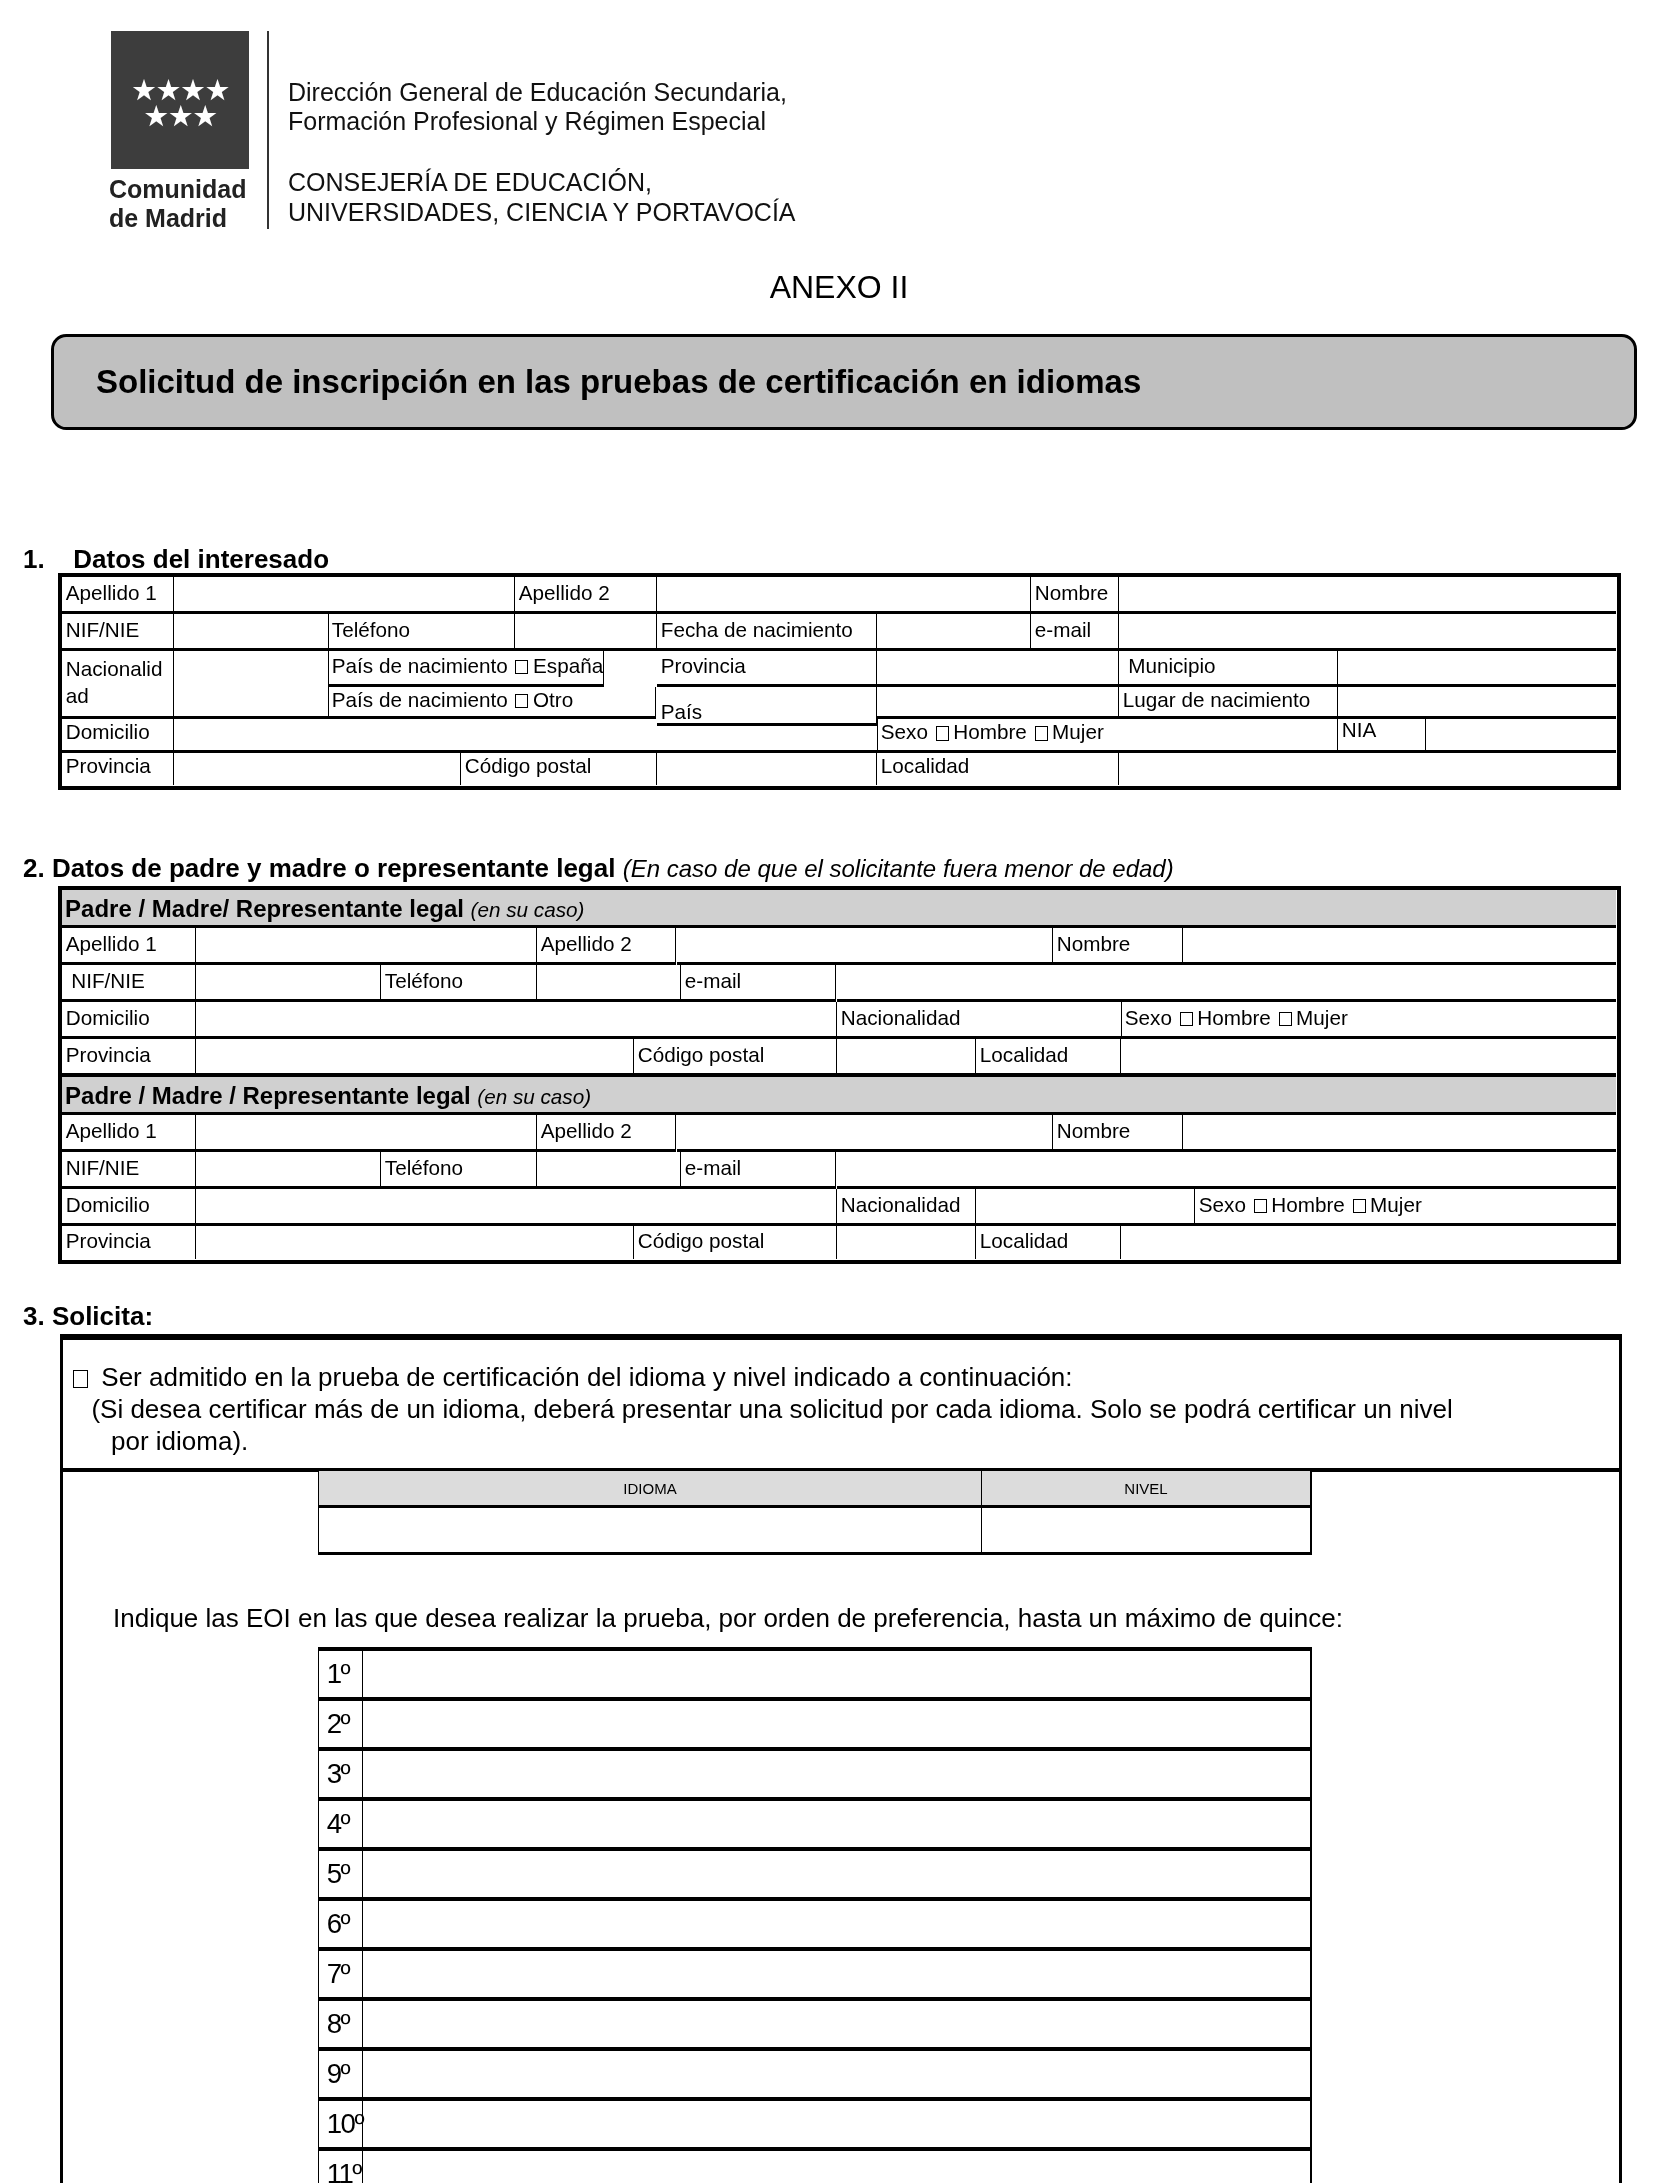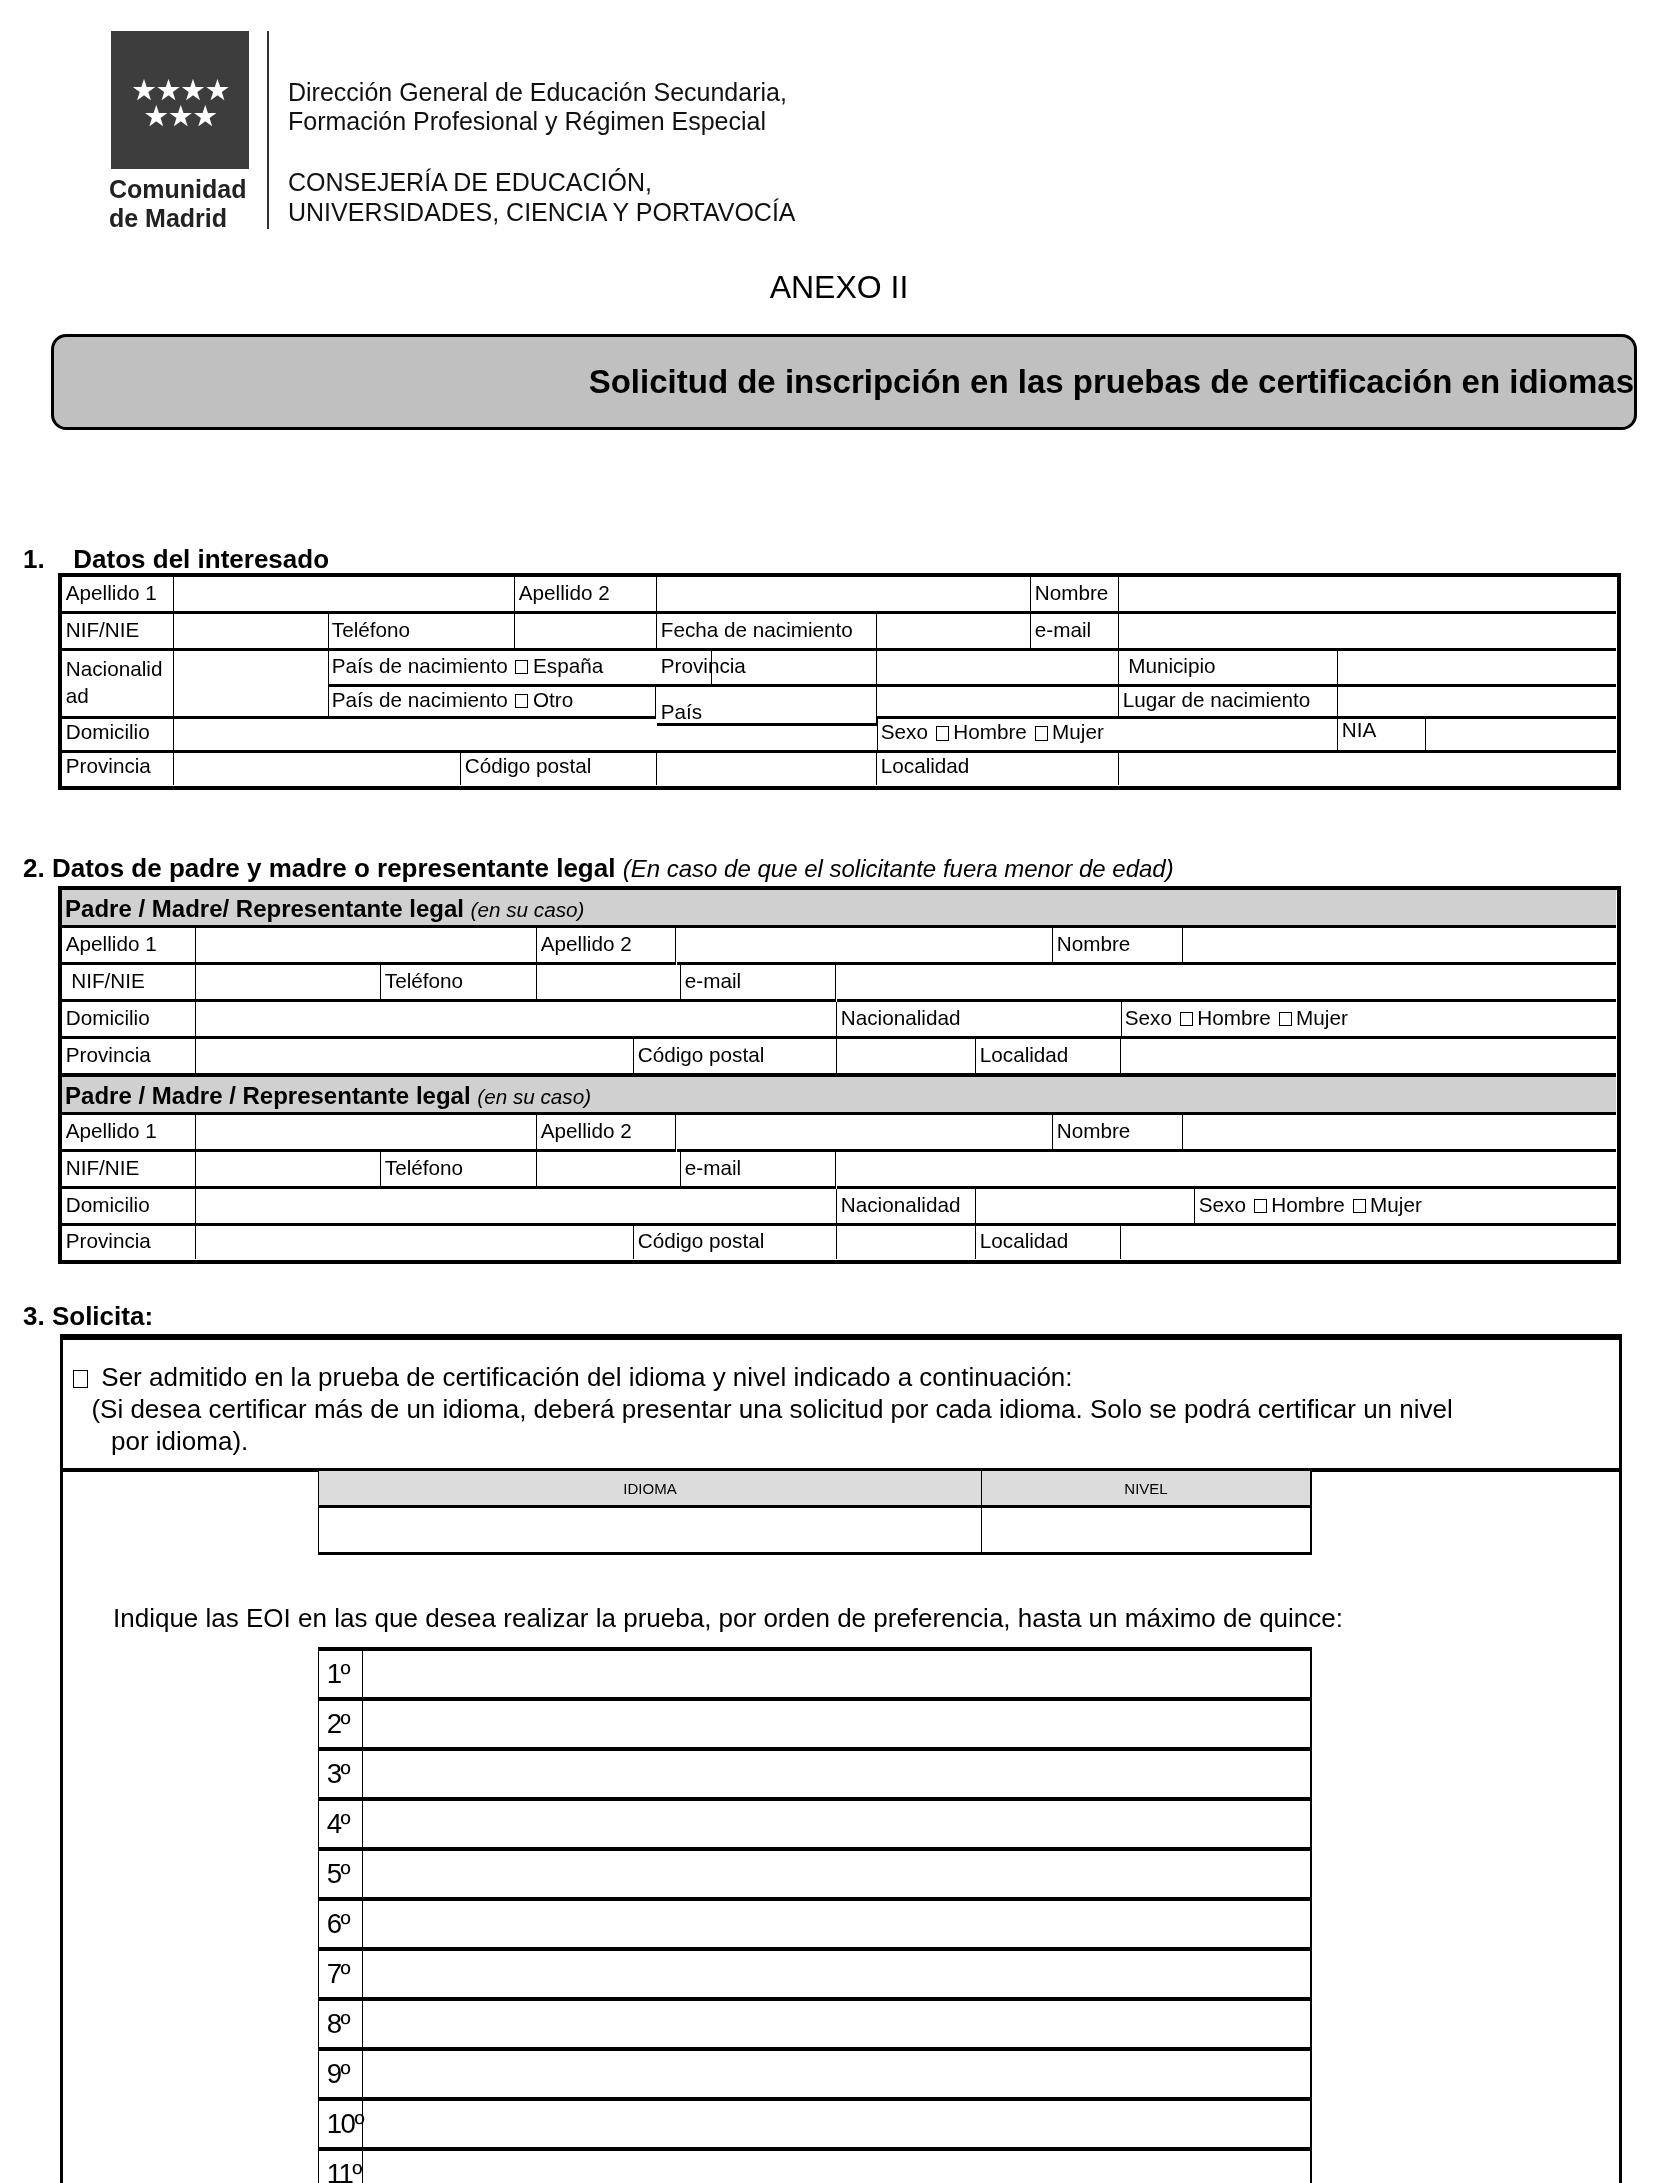--- a/index.html
+++ b/index.html
@@ -8,22 +8,22 @@
   .abs { position:absolute; }
   .logo-box { left:111px; top:31px; width:138px; height:138px; background:#3d3d3d; }
   .stars { position:absolute; left:0; top:46px; width:138px; text-align:center; color:#fff;
            font-size:29px; line-height:26px; letter-spacing:-1.5px; }
   .logo-text { left:109px; top:175px; width:145px; font-weight:bold; font-size:25px; line-height:29px; color:#222; }
   .divider { left:267px; top:31px; width:2.3px; height:198px; background:#333; }
   .hdr { left:288px; font-size:25px; line-height:31px; color:#111; }
   .anexo { left:0; width:1678px; top:269px; text-align:center; font-size:32px; }
   .title-box { left:51px; top:334px; width:1586px; height:96px; background:#c0c0c0;
                border:3.1px solid #000; border-radius:15.3px; box-sizing:border-box;
-               display:flex; align-items:center; justify-content:flex-end;
-               font-weight:bold; font-size:33px; }
+               display:flex; align-items:center; justify-content:flex-start;
+               font-weight:bold; font-size:33px;padding-left:42px; }
   .sec-title { font-weight:bold; font-size:26px; }
   .sec-title i { font-weight:normal; font-size:24px; }
   .tbl { position:absolute; border:4.6px solid #000; box-sizing:border-box; }
   .cell { position:absolute; box-sizing:border-box; font-size:20.7px; line-height:21.4px;
           padding:4.6px 3.8px 0 3.8px; border-right:1.5px solid #000; border-bottom:3.1px solid #000; overflow:hidden; white-space:nowrap; }
   .cell.noright { border-right:none; }
   .cell.nobottom { border-bottom:none; }
   .gray { background:#d0d0d0; font-weight:bold; font-size:24px; line-height:27.6px; padding:4.6px 3.1px; }
   .gray i { font-weight:normal; font-size:20.7px; }
   .chk { display:inline-block; width:13px; height:14.5px; border:1.1px solid #000; vertical-align:-1.5px; margin:0 4.6px 0 7.7px; box-sizing:border-box; }
@@ -78,21 +78,21 @@
   <div class="cell" style="left:112px;top:37px;width:155px;height:37px"></div>
   <div class="cell" style="left:266px;top:37px;width:187px;height:37px">Teléfono</div>
   <div class="cell" style="left:453px;top:37px;width:142px;height:37px"></div>
   <div class="cell" style="left:595px;top:37px;width:220px;height:37px">Fecha de nacimiento</div>
   <div class="cell" style="left:815px;top:37px;width:154px;height:37px"></div>
   <div class="cell" style="left:969px;top:37px;width:88px;height:37px">e-mail</div>
   <div class="cell noright" style="left:1057px;top:37px;width:497px;height:37px"></div>
 
   <div class="cell" style="left:0;top:73px;width:112px;height:69px;white-space:normal;word-break:break-all;line-height:27.6px">Nacionalidad</div>
   <div class="cell" style="left:112px;top:73px;width:155px;height:69px"></div>
-  <div class="cell" style="left:266px;top:73px;width:384px;height:37px">
+  <div class="cell" style="left:266px;top:73px;width:276px;height:37px">
     <span>País de nacimiento</span><span class="chk"></span><span>España</span>
   </div>
   <div class="cell" style="left:595px;top:73px;width:220px;height:37px">Provincia</div>
   <div class="cell" style="left:815px;top:73px;width:242px;height:37px"></div>
   <div class="cell" style="left:1057px;top:73px;width:219px;height:37px;padding-left:9.2px">Municipio</div>
   <div class="cell noright" style="left:1276px;top:73px;width:278px;height:37px"></div>
   <div class="cell" style="left:266px;top:110px;width:328px;height:32px;padding-top:1.5px">
     <span>País de nacimiento</span><span class="chk"></span><span>Otro</span>
   </div>
   <div class="cell" style="left:595px;top:110px;width:220px;height:39px;padding-top:14px">País</div>

